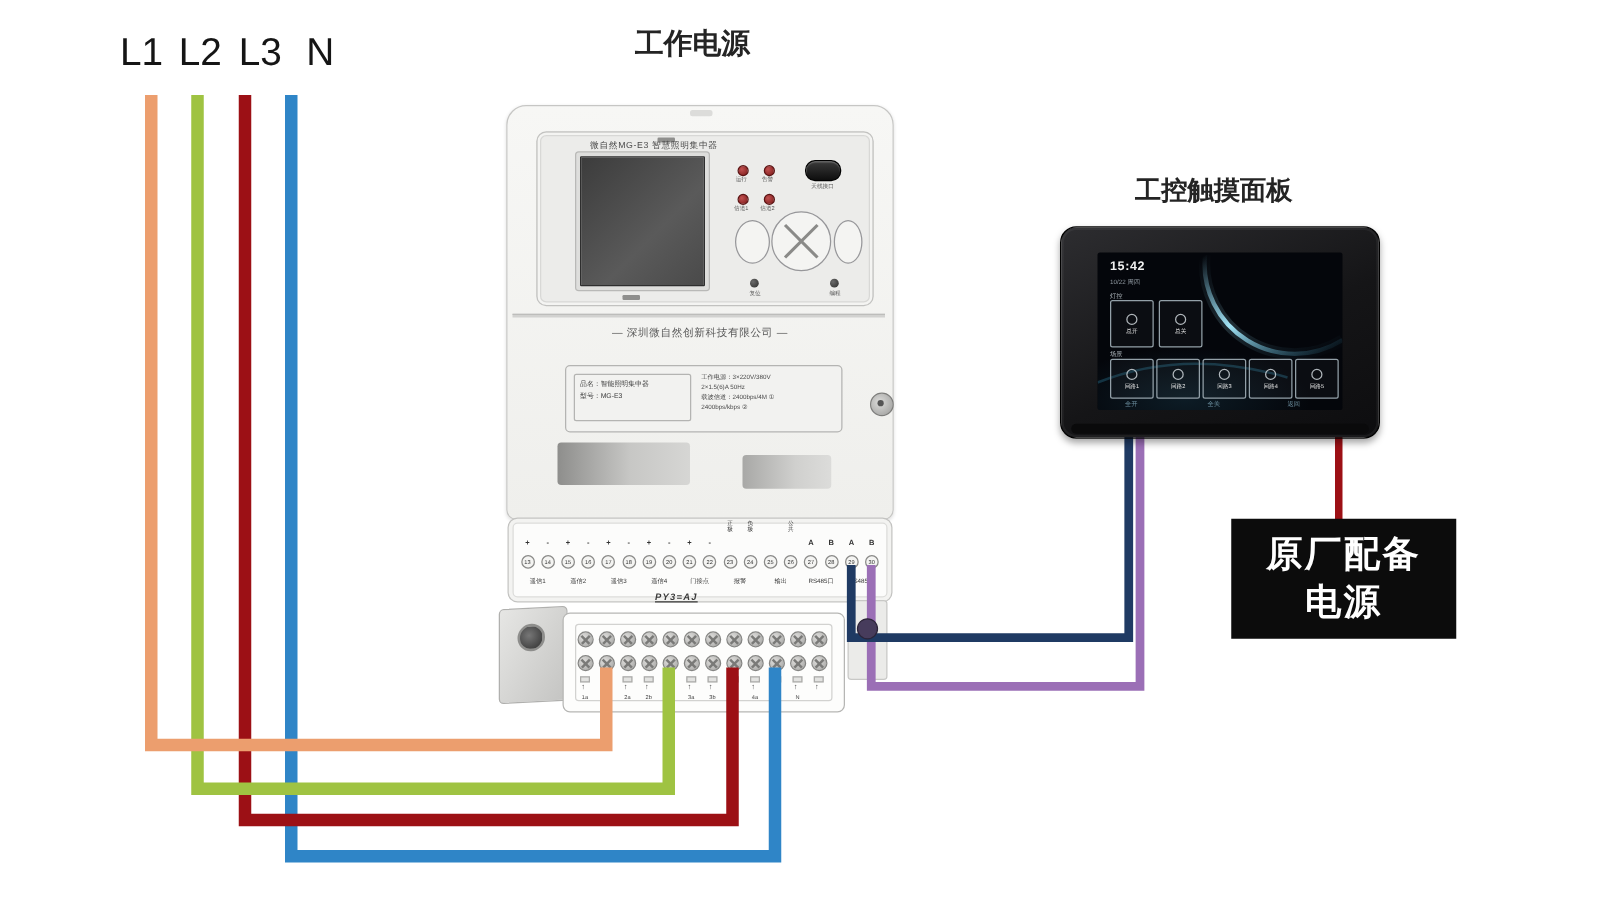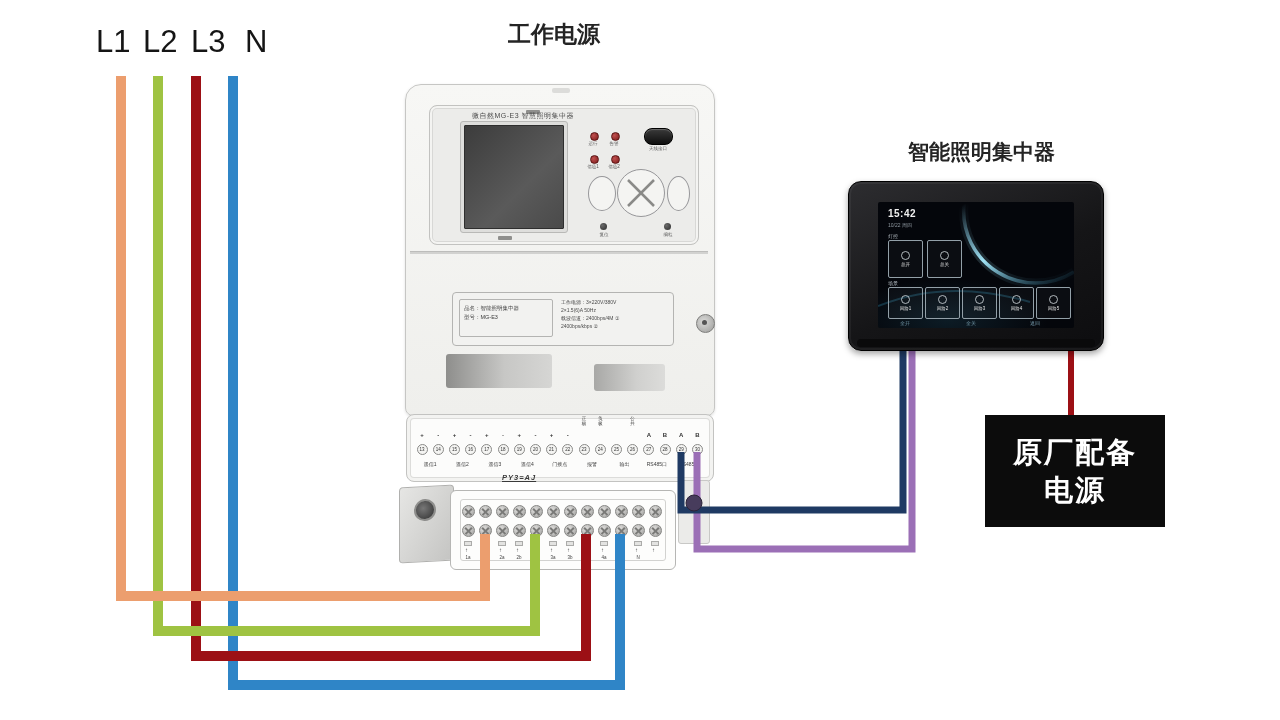--- a/index.html
+++ b/index.html
@@ -53,21 +53,21 @@
   
   .strip{position:absolute;left:406px;top:414px;width:306px;height:66px;z-index:2;
         background:#fcfcfb;border:1px solid #c3c3c1;border-radius:8px;box-shadow:inset 0 0 0 3px #f3f3f1, inset 0 0 0 4px #dcdcda;}
   .sign{position:absolute;width:12px;text-align:center;font-size:6px;color:#333;font-weight:600;}
   .vmark{position:absolute;width:8px;text-align:center;font-size:4.5px;line-height:5px;color:#333;white-space:pre-line;}
   .tnum{position:absolute;width:11px;height:11px;border-radius:50%;border:1px solid #8a8a88;background:#f4f4f2;
         box-sizing:border-box;font-size:4.5px;line-height:9px;text-align:center;color:#333;}
   .glabel{position:absolute;width:46px;text-align:center;font-size:5px;color:#3a3a3a;}
 
   
-  .stamp{position:absolute;left:502px;top:473px;z-index:2;font-size:7.5px;font-weight:700;font-style:italic;color:#3a3a3a;letter-spacing:1px;text-decoration:underline;}
+  .stamp{position:absolute;left:524px;top:473px;z-index:2;font-size:7.5px;font-weight:700;font-style:italic;color:#3a3a3a;letter-spacing:1px;text-decoration:underline;}
   .bracket{position:absolute;left:399px;top:486px;width:53px;height:74px;z-index:2;border-radius:4px;
         background:linear-gradient(120deg,#e6e6e4,#c4c4c2);border:1px solid #b0b0ae;transform:skewY(-3deg);}
   .bracket-screw{position:absolute;left:14px;top:12px;width:18px;height:18px;border-radius:50%;
         background:radial-gradient(circle at 40% 40%,#777,#2f2f2f);border:2px solid #8e8e8c;}
   .grommet-tab{position:absolute;left:678px;top:480px;width:30px;height:62px;z-index:2;background:#ebebe9;border:1px solid #c8c8c6;border-radius:3px;}
   .block{position:absolute;left:450px;top:490px;width:224px;height:78px;z-index:2;
         background:#fdfdfc;border:1px solid #b6b6b4;border-radius:6px;}
   .block::before{content:"";position:absolute;left:9px;top:8px;right:9px;bottom:8px;border:1px solid #d2d2d0;border-radius:3px;}
   .screw{position:absolute;width:13px;height:13px;border-radius:50%;box-sizing:border-box;
         background:radial-gradient(circle at 35% 35%,#e0dfdd,#a2a2a0);border:1px solid #858583;}
@@ -89,35 +89,35 @@
   .ts-time{position:absolute;left:10px;top:6px;font-size:10px;font-weight:600;color:#f0f0f0;letter-spacing:.5px;}
   .ts-date{position:absolute;left:10px;top:20px;font-size:5px;color:#8f98a0;}
   .ts-glabel{position:absolute;font-size:5px;color:#aeb6bc;}
   .ts-btn{position:absolute;border:1px solid #93a0a8;border-radius:2px;background:rgba(255,255,255,.03);
         display:flex;flex-direction:column;align-items:center;justify-content:center;gap:2px;}
   .ts-btn .ico{width:7px;height:7px;border:1px solid #cdd4d8;border-radius:50%;opacity:.85;}
   .ts-btn .lbl{font-size:4.5px;color:#e6e6e6;}
   .ts-footer{position:absolute;font-size:5px;color:#7fa6b8;opacity:.85;}
 
   
-  .powerbox{position:absolute;left:985px;top:415px;width:180px;height:112px;z-index:7;background:#0c0c0c;
+  .powerbox{position:absolute;left:985px;top:415px;width:180px;height:96px;z-index:7;background:#0c0c0c;
         display:flex;flex-direction:column;align-items:center;justify-content:center;}
   .powerbox div{color:#fff;font-size:29px;font-weight:700;line-height:38px;letter-spacing:2px;}
 </style>
 </head>
 <body>
 
 <div id="phase-labels">
     <span class="phase-label" style="left: 96px;">L1</span>
     <span class="phase-label" style="left: 143px;">L2</span>
     <span class="phase-label" style="left: 191px;">L3</span>
     <span class="phase-label" style="left: 245px;">N</span>
   </div>
 <div class="title t-conc">工作电源</div>
-<div class="title t-panel">智能照明集中器</div>
+<div class="title t-panel">工控触摸面板</div>
 
 <div class="case">
   <div class="case-notch"></div>
   <div class="inner-panel">
     <div class="seal-mark" style="left:96px;top:4px;"></div>
     <div class="seal-mark" style="left:68px;top:130px;"></div>
     <div class="dev-header">微自然MG-E3 智慧照明集中器</div>
     <div class="lcd-frame">
       <div class="lcd"></div>
     </div>
@@ -142,20 +142,21 @@
       </svg>
     </div>
     <div id="dev-buttons">
         <div class="dev-btn" style="left: 170px; top: 117px; position: absolute;"></div>
         <div class="dev-btn-label" style="left: 162px; top: 126px; position: absolute;">复位</div>
         <div class="dev-btn" style="left: 234px; top: 117px; position: absolute;"></div>
         <div class="dev-btn-label" style="left: 226px; top: 126px; position: absolute;">编程</div>
       </div>
   </div>
   <div class="divider"></div>
+  <div class="company">— 深圳微自然创新科技有限公司 —</div>
   <div class="nameplate">
     <div class="np-left" id="np-left">
         <div>品名：智能照明集中器</div>
         <div>型号：MG-E3</div>
       </div>
     <div class="np-right" id="np-right">
         <div>工作电源：3×220V/380V</div>
         <div>2×1.5(6)A  50Hz</div>
         <div>载波信道：2400bps/4M ①</div>
         <div>2400bps/kbps ②</div>

